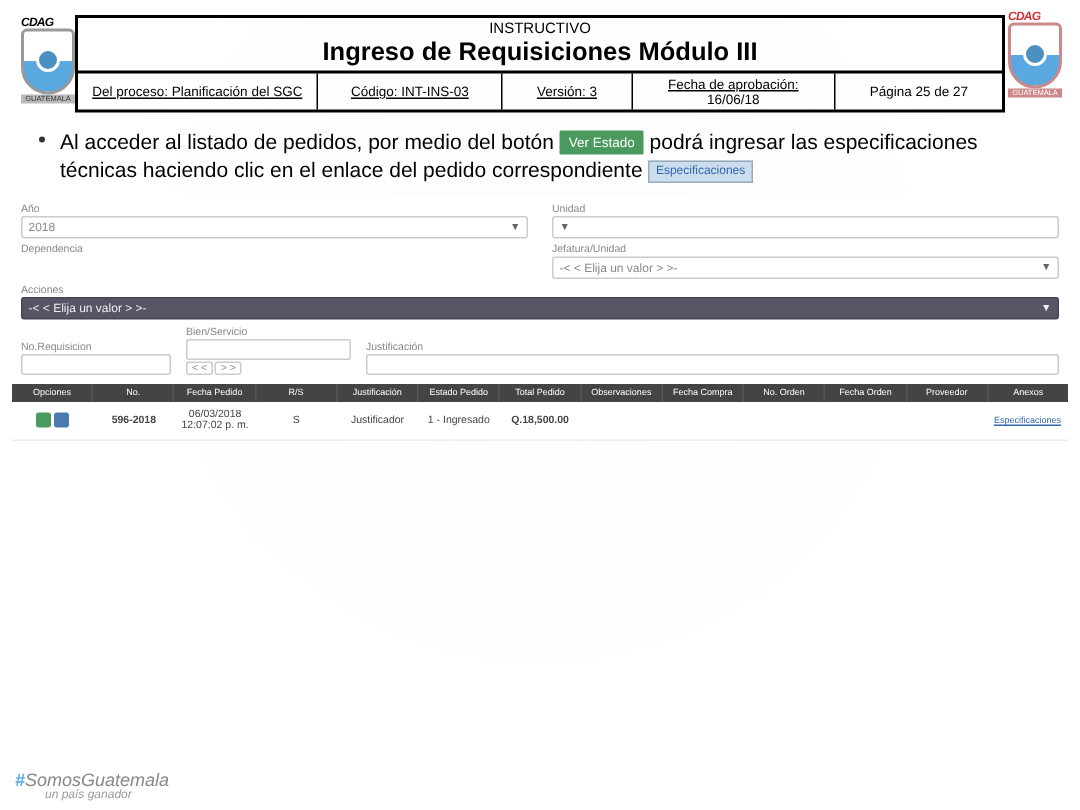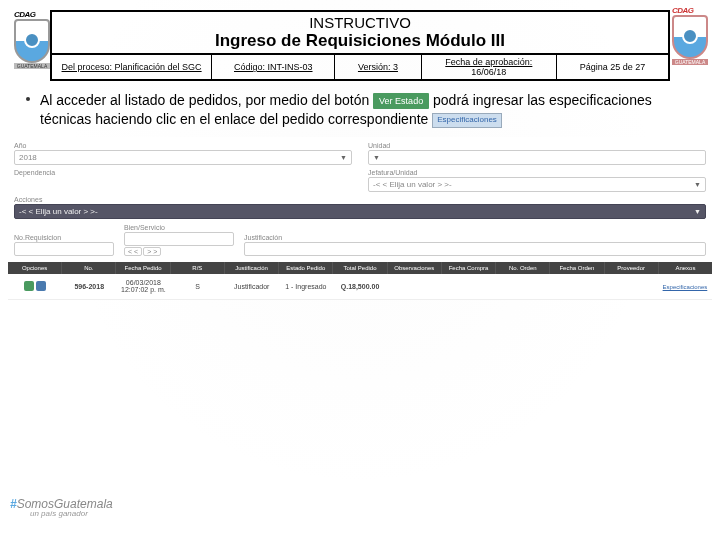--- a/index.html
+++ b/index.html
@@ -1,19 +1,19 @@
 <!DOCTYPE html>
 <html><head>
 <meta charset="utf-8">
 <style>
   * { box-sizing: border-box; margin: 0; padding: 0; }
   body { width: 720px; height: 540px; font-family: Arial, sans-serif; background: #fff; position: relative; overflow: hidden; }
   .watermark { position: absolute; top: 0; left: 0; width: 100%; height: 100%; background: radial-gradient(circle at 50% 35%, rgba(200,200,200,0.05) 0%, transparent 60%); z-index: 0; pointer-events:none;}
   .header-box { margin: 10px 50px 6px 50px; border: 2px solid #000; display: flex; flex-direction: column; position: relative; z-index: 2; }
-  .header-title { text-align: center; padding: 2px 0 0 0; font-size: 15px; font-weight: 400; }
+  .header-title { text-align: center; padding: 2px 0 0 0; font-size: 10px; font-weight: 400; }
   .header-subtitle { text-align: center; font-size: 17px; font-weight: 700; border-bottom: 2px solid #000; padding-bottom: 2px; }
   .header-row { display: flex; }
   .header-cell { border-right: 1px solid #000; padding: 2px 6px; font-size: 9px; text-align: center; display:flex; align-items:center; justify-content:center; flex-direction:column;}
   .header-cell:last-child { border-right: none; }
   .hc1 { width: 26%; text-decoration: underline; }
   .hc2 { width: 20%; text-decoration: underline; }
   .hc3 { width: 14%; text-decoration: underline; }
   .hc4 { width: 22%; }
   .hc4 .lbl { text-decoration: underline; }
   .hc5 { width: 18%; }
@@ -42,21 +42,21 @@
   .small-input { border:1px solid #ccc; height:14px; border-radius:2px;}
   .pager { display:flex; gap:1px; margin-top:1px;}
   .pager span { border:1px solid #ccc; padding:0 3px; font-size:7px; color:#888; border-radius:2px;}
   .thead { background:#444; color:#fff; display:flex; font-size:6px; margin-top:4px;}
   .thead > div { padding:3px 2px; text-align:center; flex:1; border-right:1px solid #555;}
   .thead > div:last-child{border-right:none;}
   .trow { display:flex; font-size:7px; border-bottom:1px solid #eee; align-items:center; min-height:26px;}
   .trow > div { padding:2px 2px; text-align:center; flex:1; color:#444;}
   .trow .ops { display:flex; gap:2px; justify-content:center;}
   .op-ic { width:10px; height:10px; border-radius:2px;}
-  .footer-tag { position:absolute; left:10px; bottom:22px; z-index:2; font-style:italic; font-size:12px; color:#888;}
+  .footer-tag { position:absolute; left:10px; bottom:6px; z-index:2; font-style:italic; font-size:12px; color:#888;}
   .footer-tag .hash{ color:#5aa8e0; font-weight:700;}
   .footer-tag .sub { font-size:8px; color:#999; display:block; margin-top:-2px; font-style:italic;margin-left:20px;}
   .spec-link { color:#3366aa; font-size:6px; text-decoration:underline;}
 </style>
 </head>
 <body>
 
 <div class="watermark"></div>
 
 <div class="logo-left">

